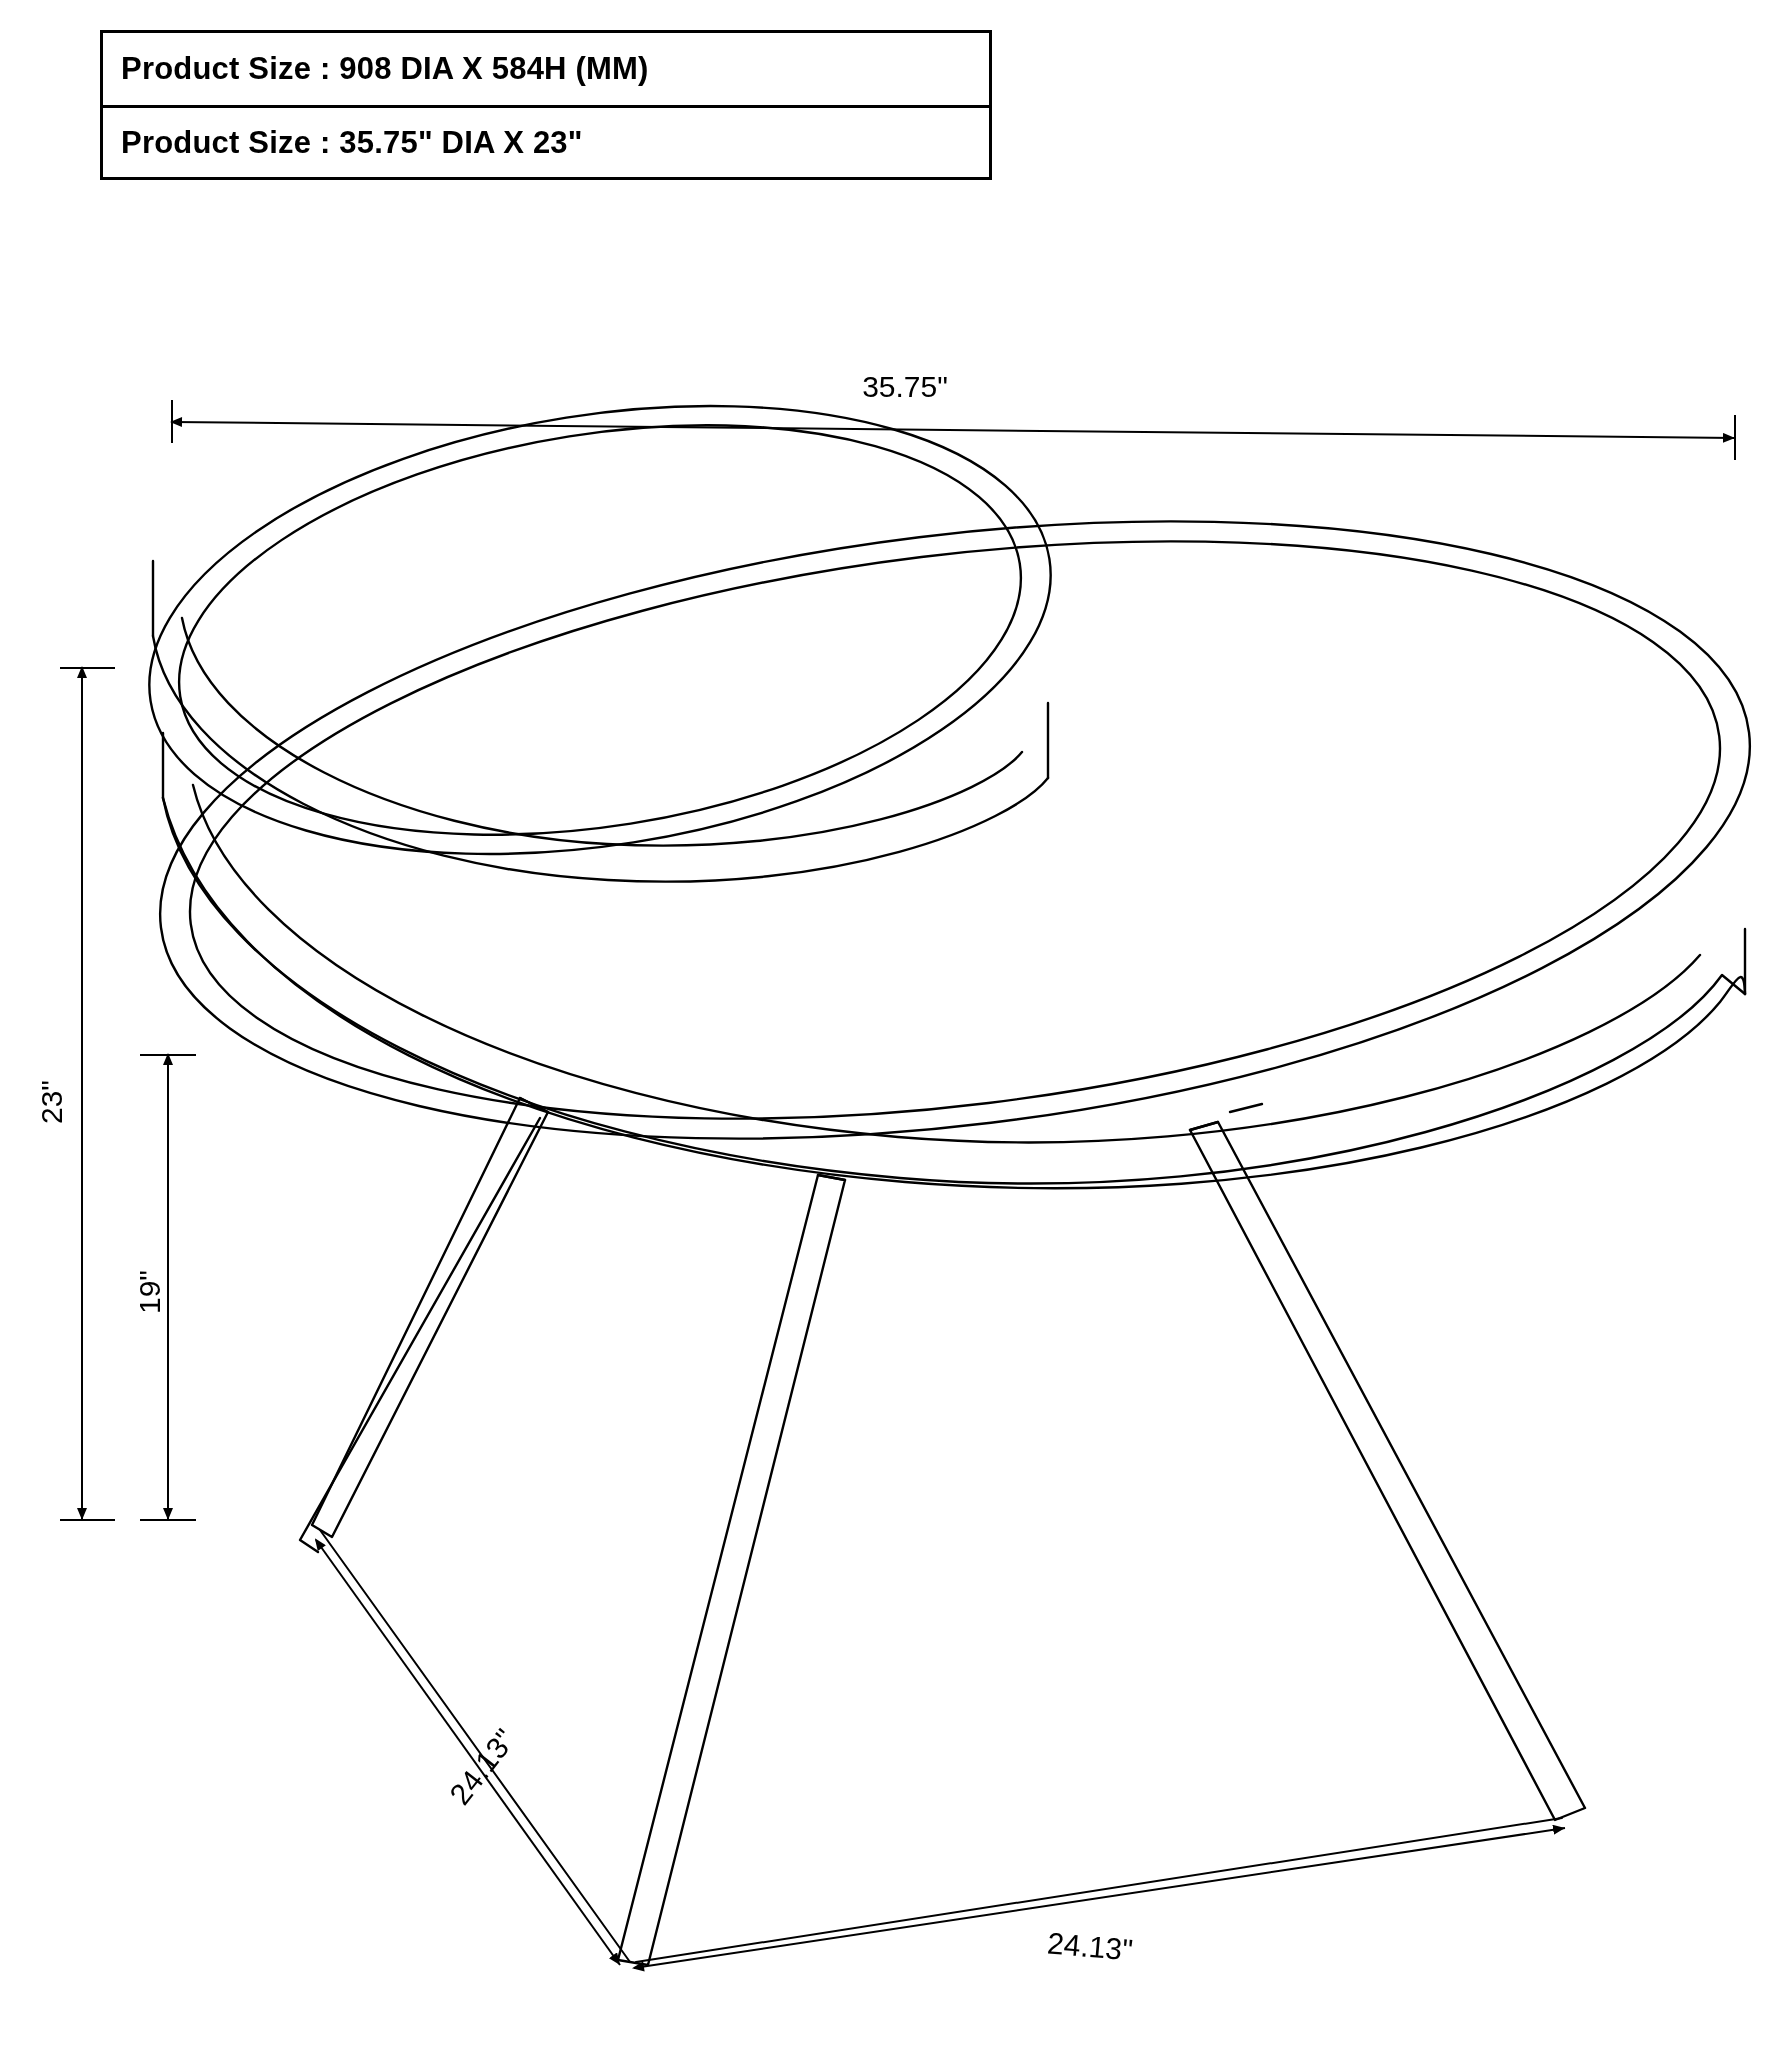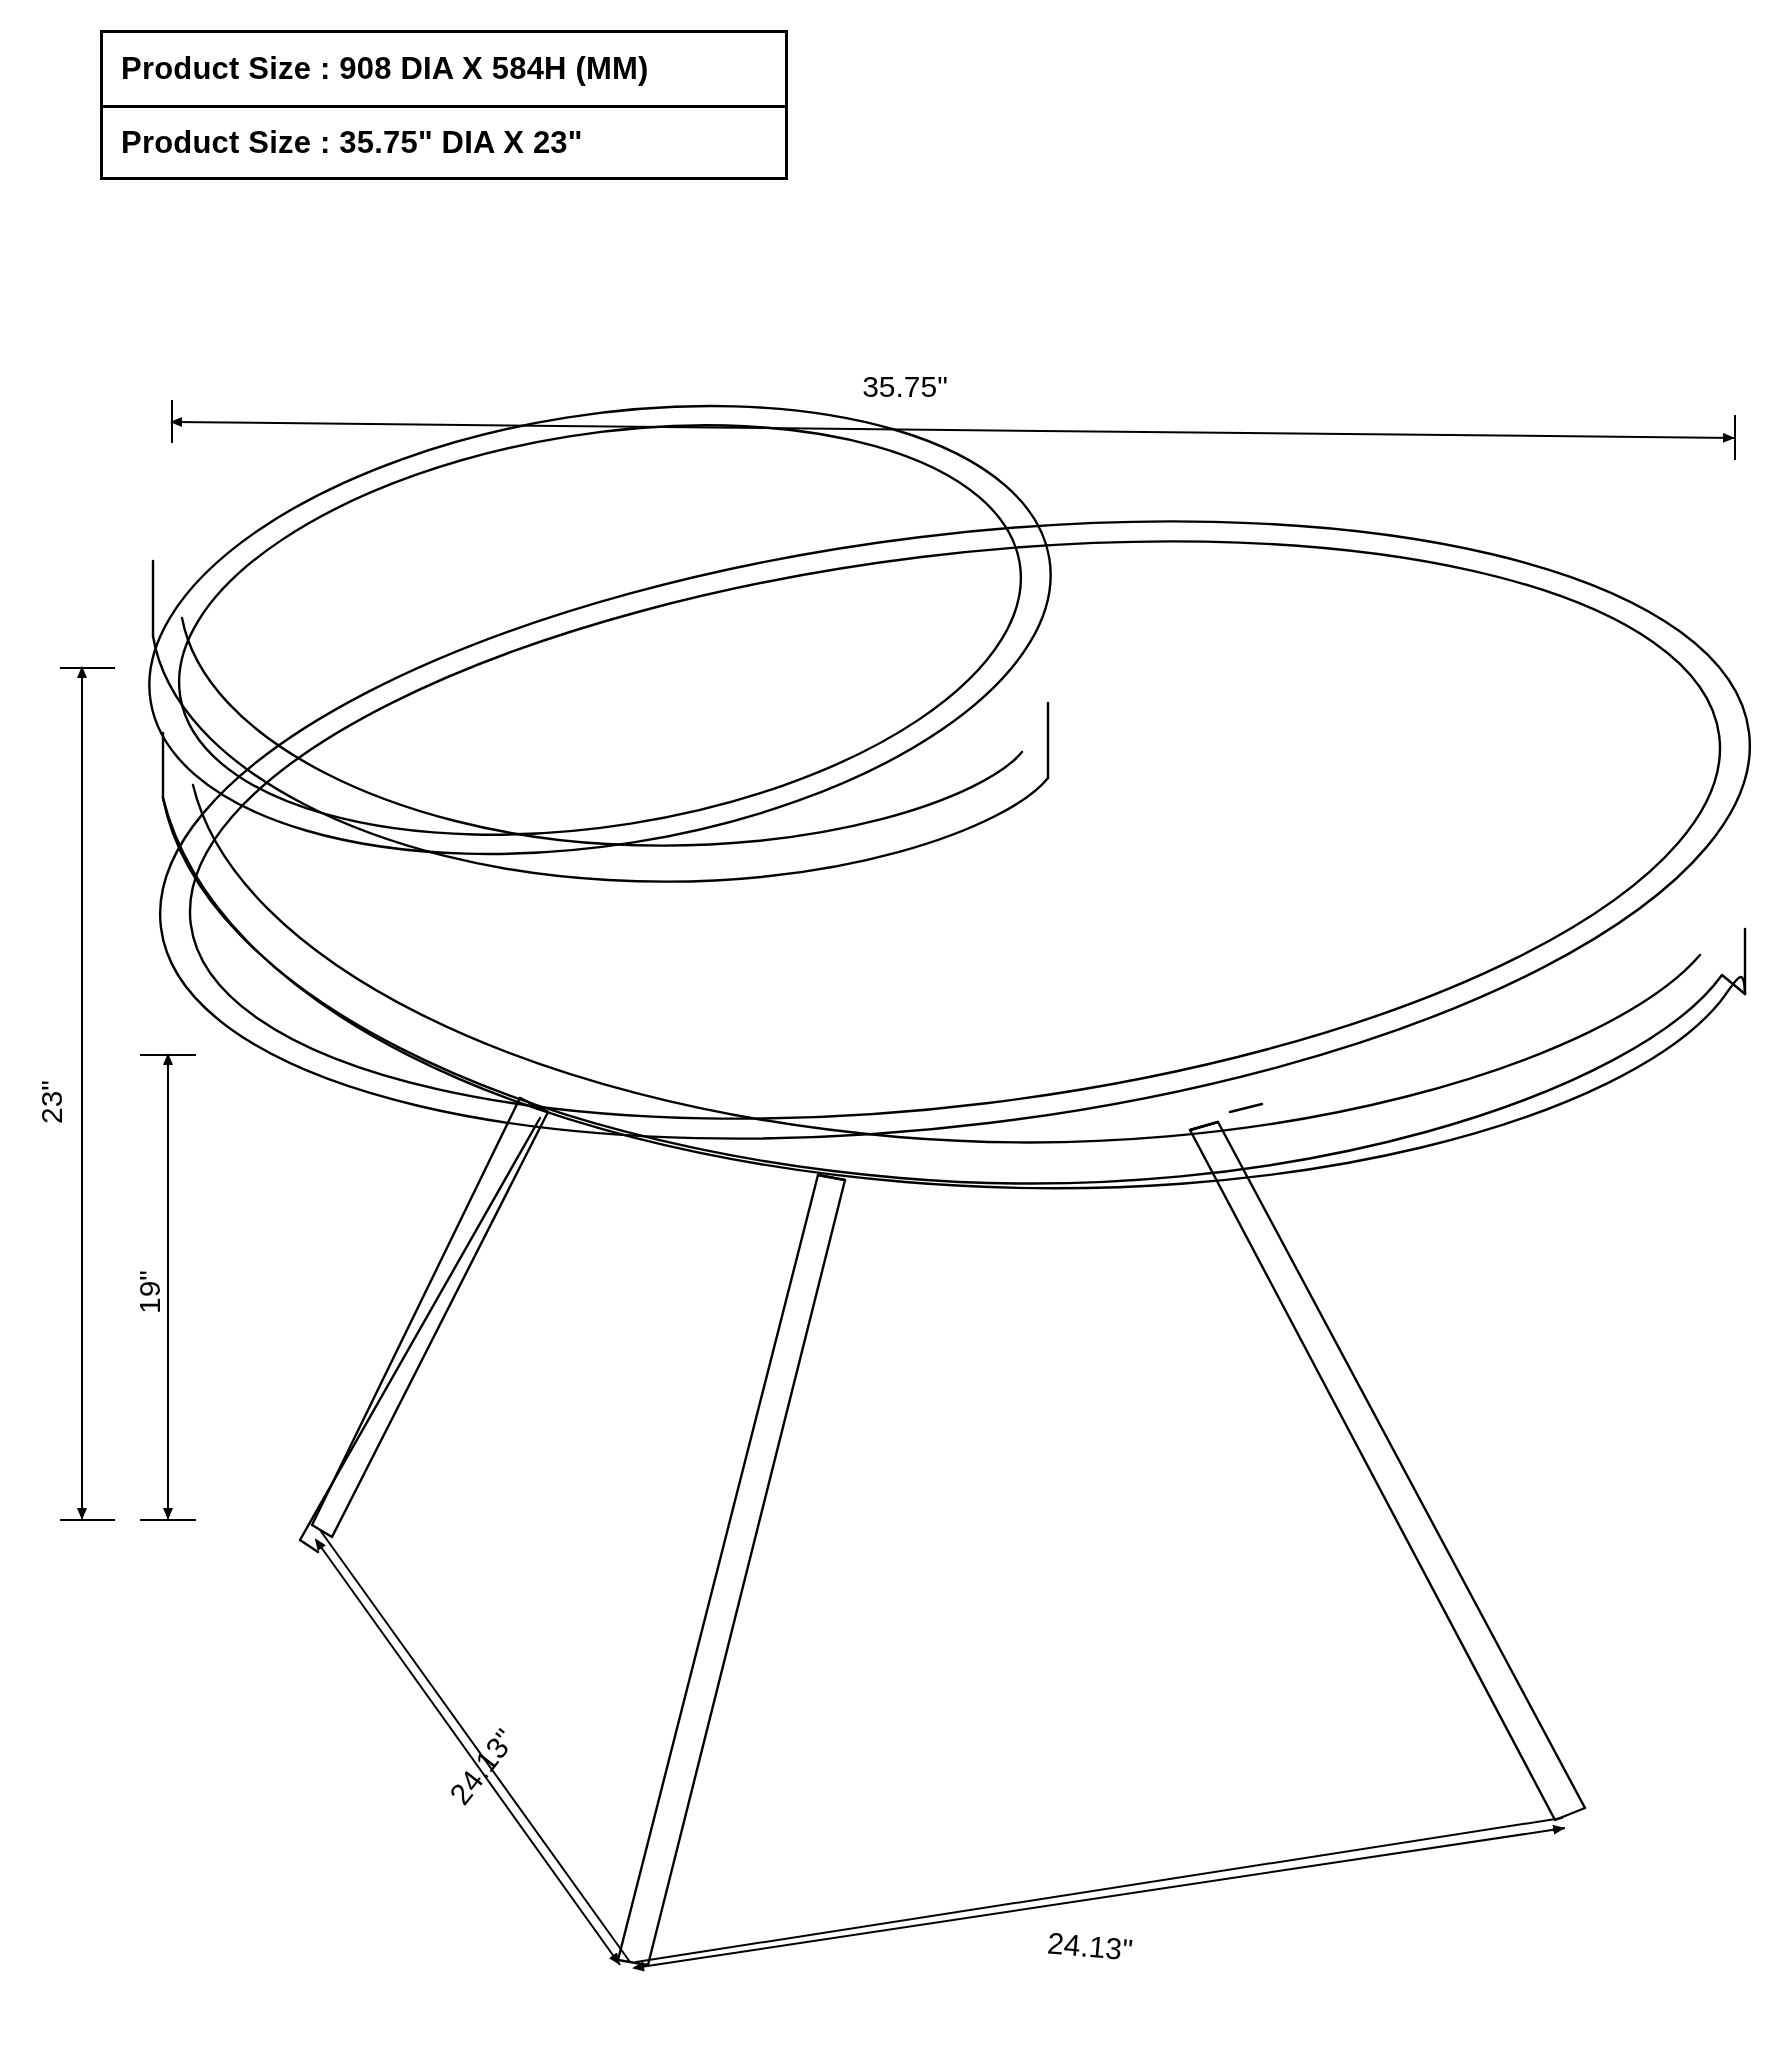--- a/index.html
+++ b/index.html
@@ -14,21 +14,21 @@
     font-family: "Liberation Sans", sans-serif;
     color: #000000;
     overflow: hidden;
   }
 
   
   #spec-table {
     position: absolute;
     left: 100px;
     top: 30px;
-    width: 688px;
+    width: 892px;
     border: 3px solid #000;
     box-sizing: border-box;
   }
   .spec-row {
     height: 72px;
     display: flex;
     align-items: center;
     box-sizing: border-box;
     padding-left: 18px;
   }

